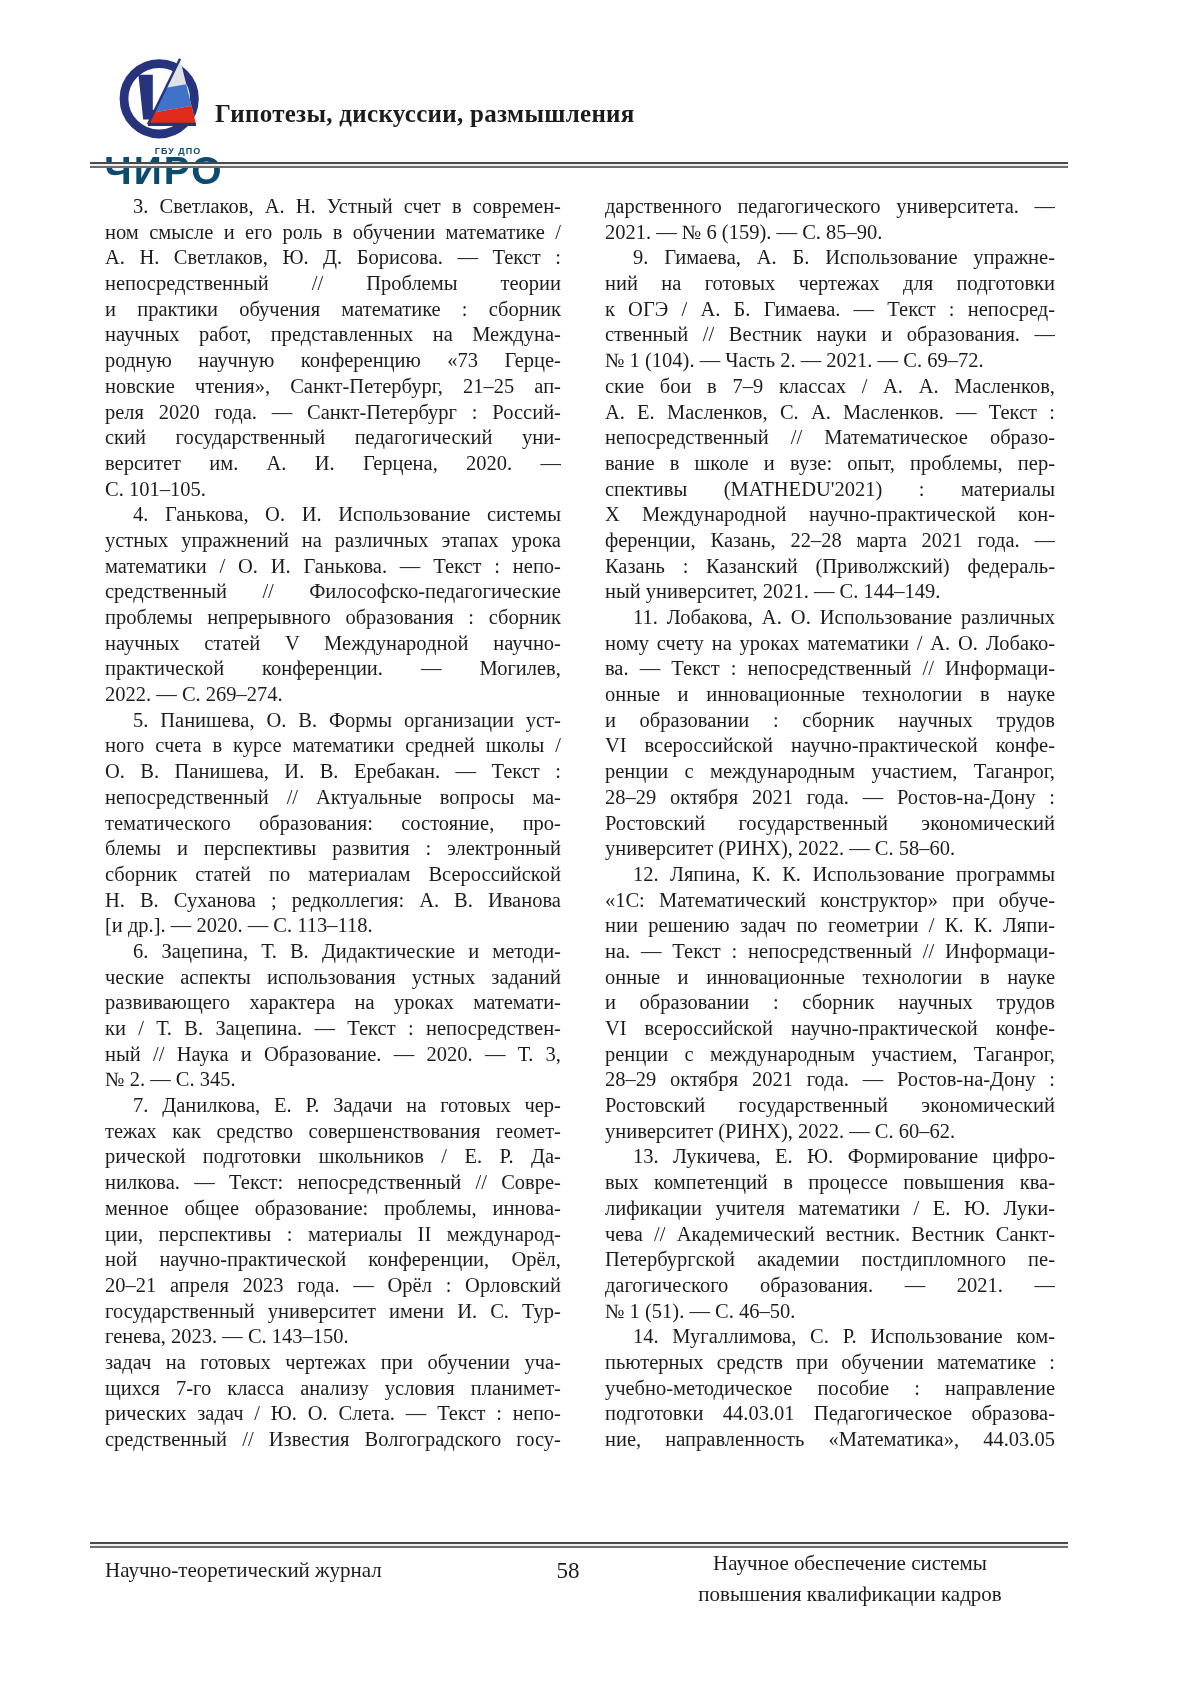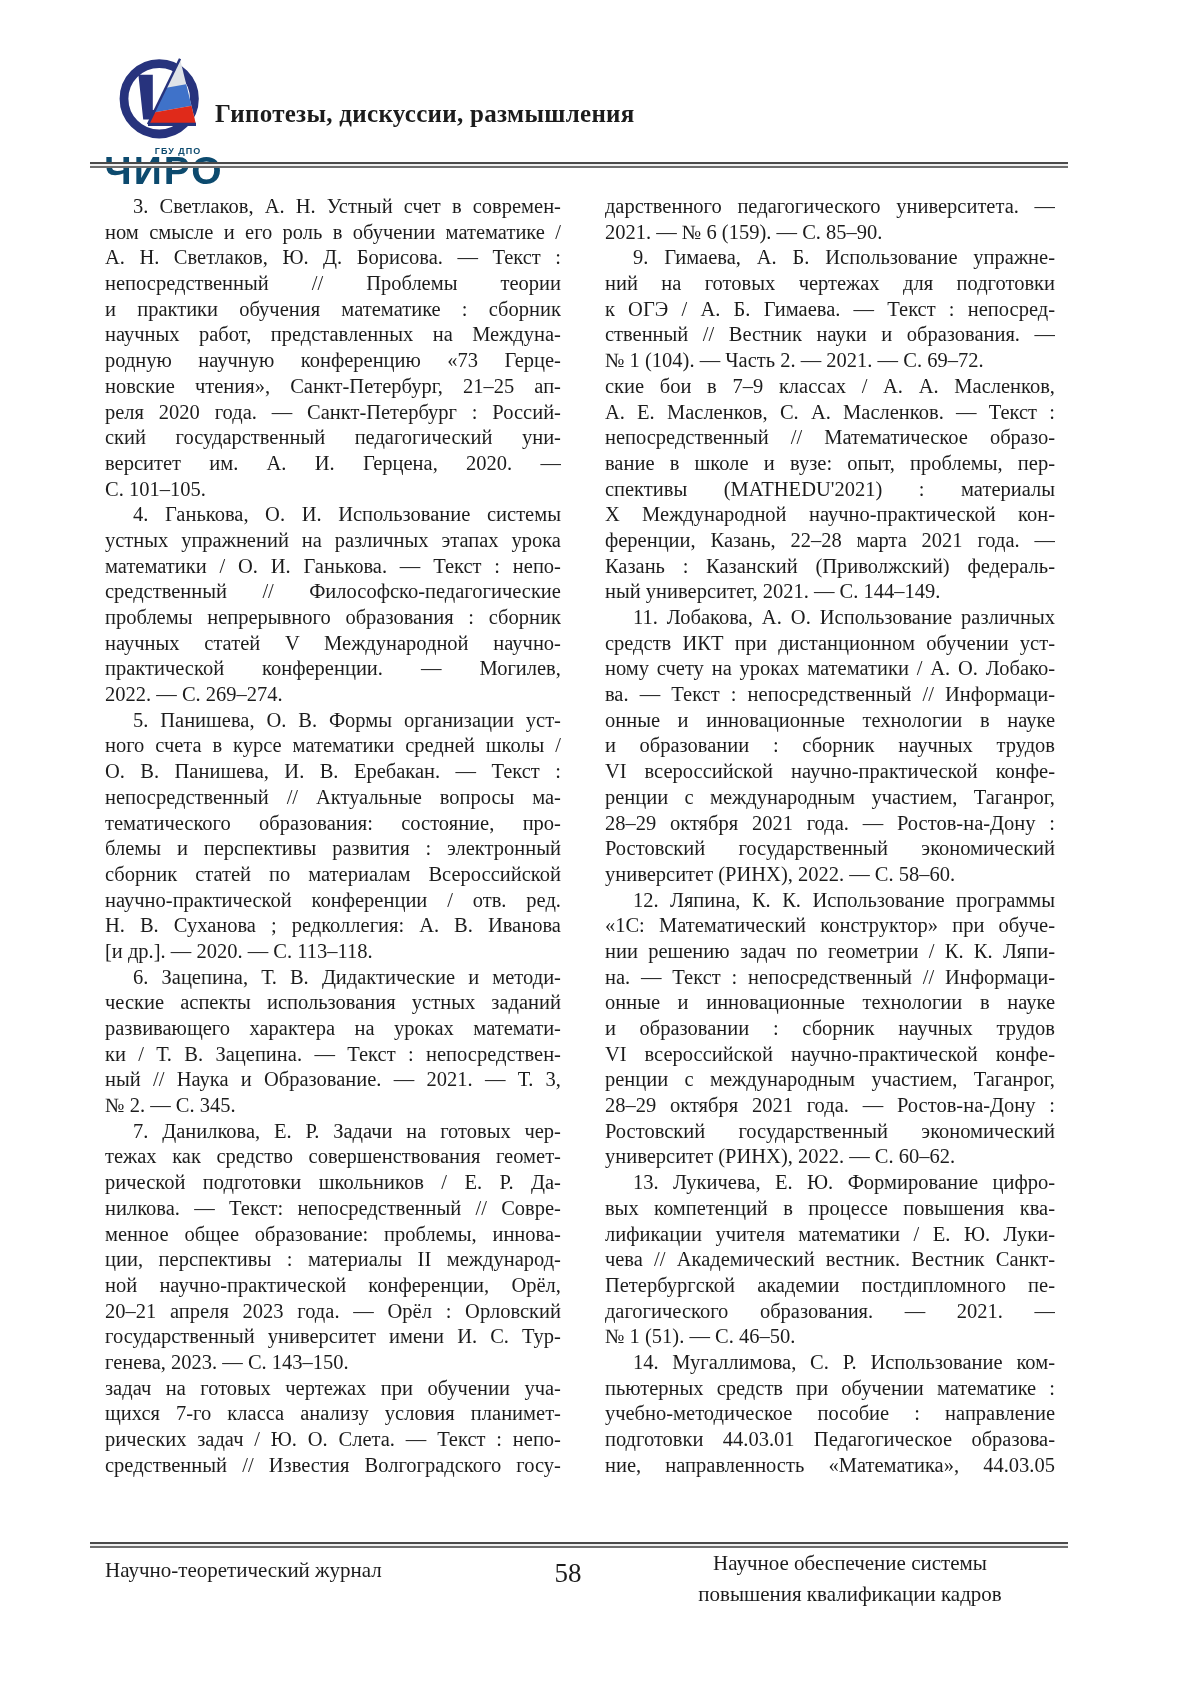--- a/index.html
+++ b/index.html
@@ -52,21 +52,21 @@
   }
   .ref-line.para-end { text-align-last: left; }
   .ref-line.first { text-indent: 28px; }
 
   
   .footer-journal-type {
     position: absolute; left: 105px; top: 1558px; font-size: 21px;
   }
   .footer-page-number {
     position: absolute; left: 518px; top: 1558px; width: 100px;
-    text-align: center; font-size: 27px;
+    text-align: center; font-size: 23px;
   }
   .footer-journal-name {
     position: absolute; left: 636px; top: 1548px; width: 428px;
     text-align: center; font-size: 21px; line-height: 31px;
   }
 </style>
 </head>
 <body>
 
 <div class="page">
@@ -129,30 +129,29 @@
           <div class="ref-line para-end">2022. — С. 269–274.</div>
         </div>
         <div class="ref-block">
           <div class="ref-line first">5. Панишева, О. В. Формы организации уст-</div>
           <div class="ref-line">ного счета в курсе математики средней школы /</div>
           <div class="ref-line">О. В. Панишева, И. В. Еребакан. — Текст :</div>
           <div class="ref-line">непосредственный // Актуальные вопросы ма-</div>
           <div class="ref-line">тематического образования: состояние, про-</div>
           <div class="ref-line">блемы и перспективы развития : электронный</div>
           <div class="ref-line">сборник статей по материалам Всероссийской</div>
-          <div class="ref-line">научно-практической конференции / отв. ред.</div>
           <div class="ref-line">Н. В. Суханова ; редколлегия: А. В. Иванова</div>
           <div class="ref-line para-end">[и др.]. — 2020. — С. 113–118.</div>
         </div>
         <div class="ref-block">
           <div class="ref-line first">6. Зацепина, Т. В. Дидактические и методи-</div>
           <div class="ref-line">ческие аспекты использования устных заданий</div>
           <div class="ref-line">развивающего характера на уроках математи-</div>
           <div class="ref-line">ки / Т. В. Зацепина. — Текст : непосредствен-</div>
-          <div class="ref-line">ный // Наука и Образование. — 2021. — Т. 3,</div>
+          <div class="ref-line">ный // Наука и Образование. — 2020. — Т. 3,</div>
           <div class="ref-line para-end">№ 2. — С. 345.</div>
         </div>
         <div class="ref-block">
           <div class="ref-line first">7. Данилкова, Е. Р. Задачи на готовых чер-</div>
           <div class="ref-line">тежах как средство совершенствования геомет-</div>
           <div class="ref-line">рической подготовки школьников / Е. Р. Да-</div>
           <div class="ref-line">нилкова. — Текст: непосредственный // Совре-</div>
           <div class="ref-line">менное общее образование: проблемы, иннова-</div>
           <div class="ref-line">ции, перспективы : материалы II международ-</div>
           <div class="ref-line">ной научно-практической конференции, Орёл,</div>
@@ -185,21 +184,20 @@
           <div class="ref-line">непосредственный // Математическое образо-</div>
           <div class="ref-line">вание в школе и вузе: опыт, проблемы, пер-</div>
           <div class="ref-line">спективы (MATHEDU'2021) : материалы</div>
           <div class="ref-line">X Международной научно-практической кон-</div>
           <div class="ref-line">ференции, Казань, 22–28 марта 2021 года. —</div>
           <div class="ref-line">Казань : Казанский (Приволжский) федераль-</div>
           <div class="ref-line para-end">ный университет, 2021. — С. 144–149.</div>
         </div>
         <div class="ref-block">
           <div class="ref-line first">11. Лобакова, А. О. Использование различных</div>
-          <div class="ref-line">средств ИКТ при дистанционном обучении уст-</div>
           <div class="ref-line">ному счету на уроках математики / А. О. Лобако-</div>
           <div class="ref-line">ва. — Текст : непосредственный // Информаци-</div>
           <div class="ref-line">онные и инновационные технологии в науке</div>
           <div class="ref-line">и образовании : сборник научных трудов</div>
           <div class="ref-line">VI всероссийской научно-практической конфе-</div>
           <div class="ref-line">ренции с международным участием, Таганрог,</div>
           <div class="ref-line">28–29 октября 2021 года. — Ростов-на-Дону :</div>
           <div class="ref-line">Ростовский государственный экономический</div>
           <div class="ref-line para-end">университет (РИНХ), 2022. — С. 58–60.</div>
         </div>

